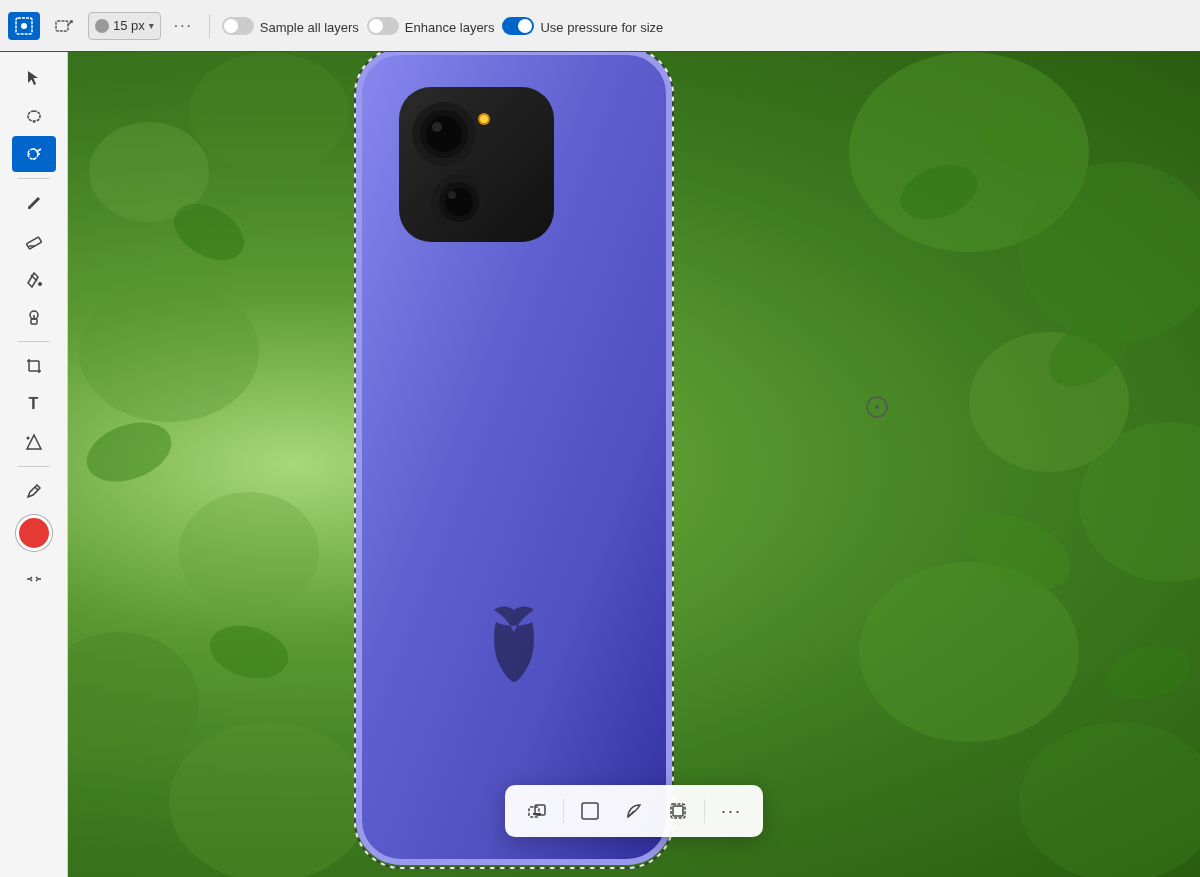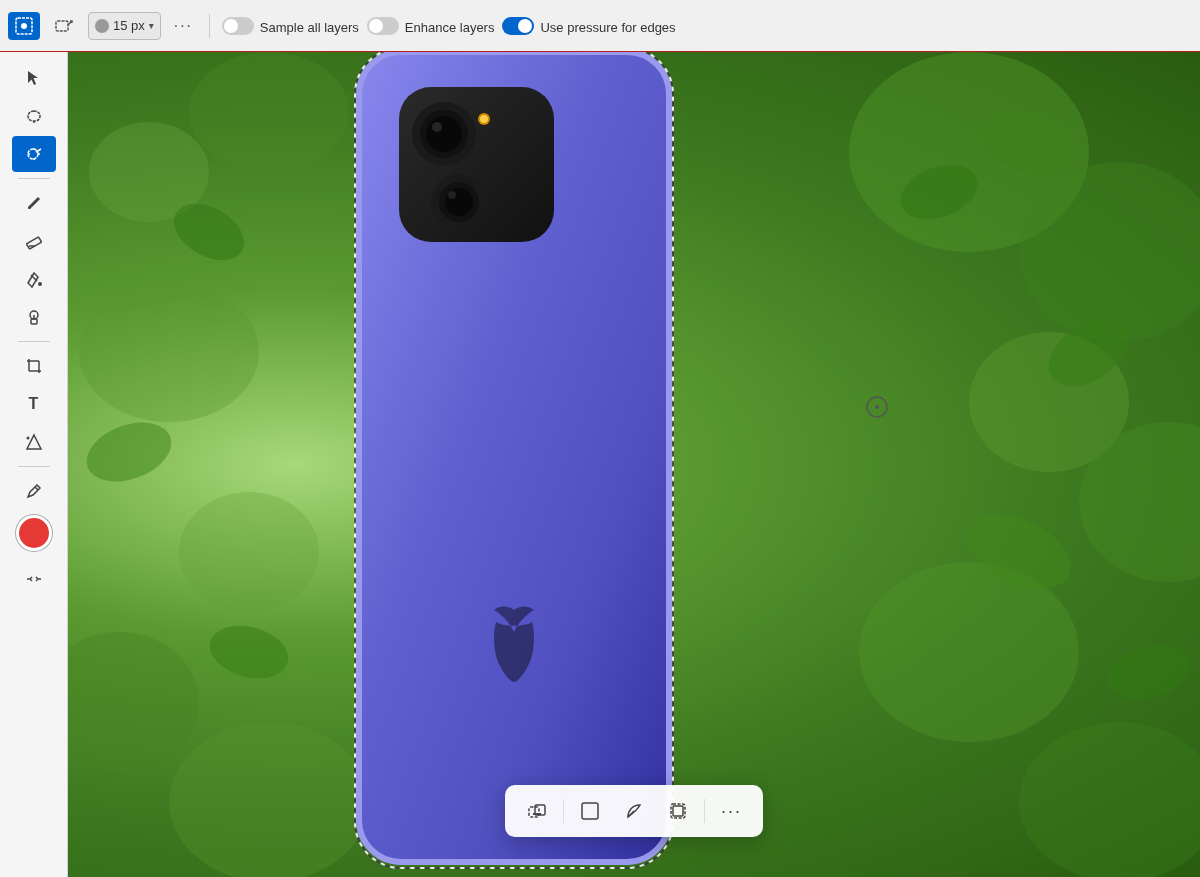--- a/index.html
+++ b/index.html
@@ -290,21 +290,21 @@
     <span>Sample all layers</span>
   </div>
 
   <div class="toggle-group">
     <div class="toggle-switch off"></div>
     <span>Enhance layers</span>
   </div>
 
   <div class="toggle-group">
     <div class="toggle-switch on"></div>
-    <span>Use pressure for edges</span>
+    <span>Use pressure for size</span>
   </div>
 </div>
 
 <div class="main">
 
   <div class="sidebar">
 
     <button class="tool-btn" title="Selection">
       <svg width="18" height="18" viewBox="0 0 18 18" fill="currentColor">
         <path d="M3 2 L3 14 L6.5 10.5 L9 16 L11 15 L8.5 9 L13 9 Z"></path>

